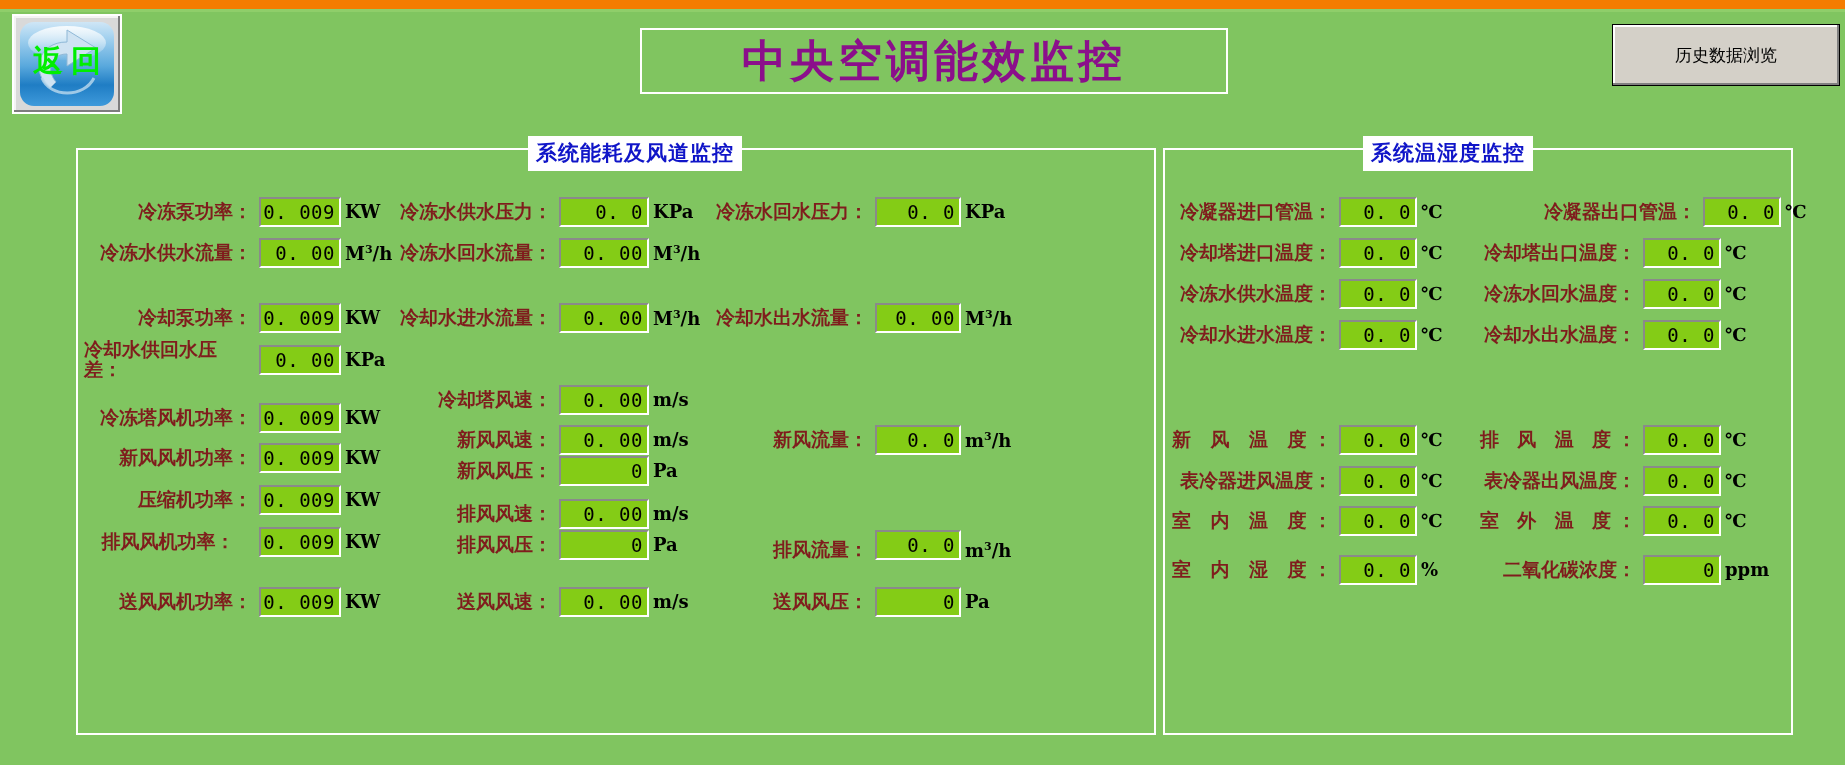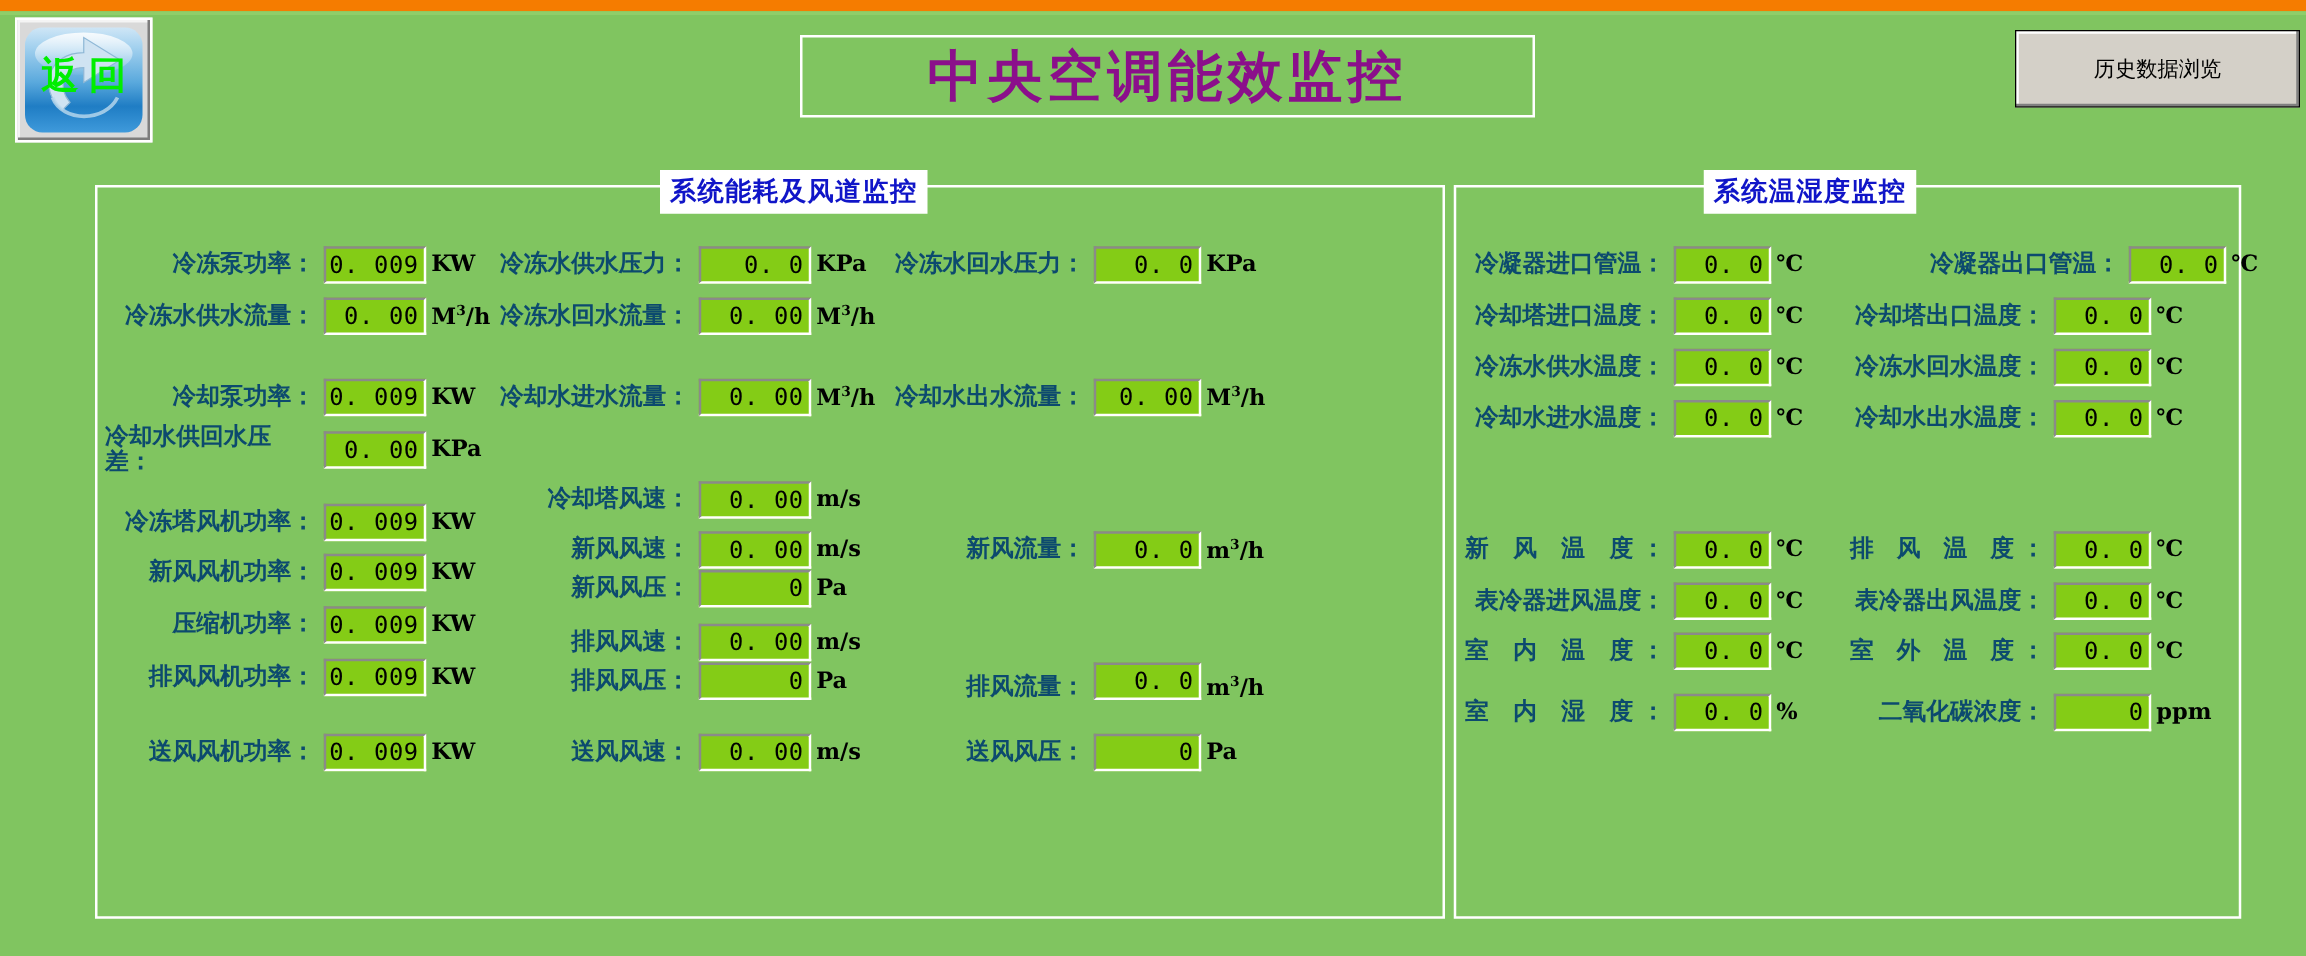--- a/index.html
+++ b/index.html
@@ -62,21 +62,21 @@
     position:absolute;background:#ffffff;color:#1015c8;
     font-family:"DejaVu Sans",sans-serif;font-weight:bold;font-size:21px;
     padding:3px 8px 4px 8px;white-space:nowrap;letter-spacing:1px;
   }
   #title-left{left:528px;top:136px;}
   #title-right{left:1363px;top:136px;}
 
   
   .fld{position:absolute;display:flex;align-items:center;}
   .lbl{
-    font-family:"DejaVu Serif",serif;font-weight:bold;font-size:19px;color:#0c4a6e;
+    font-family:"DejaVu Serif",serif;font-weight:bold;font-size:19px;color:#7f1d1d;
     text-align:right;white-space:nowrap;line-height:1.12;
   }
   .lbl.wrap{white-space:normal;text-align:left;}
   .lbl.just{text-align:justify;text-align-last:justify;white-space:normal;}
   .box{
     background:#84cc16;
     border-top:2px solid #8a8a8a;border-left:2px solid #8a8a8a;
     border-right:2px solid #ffffff;border-bottom:2px solid #ffffff;
     box-sizing:border-box;height:30px;
     font-family:"DejaVu Sans Mono",monospace;font-size:19px;color:#000;
@@ -154,21 +154,21 @@
       <div class="lbl" style="width: 168px;">新风风机功率：</div>
       <div class="box" style="width: 82px;">0. 009</div>
       <div class="unit">KW</div>
     </div>
     <div class="fld" style="left: 84px; top: 485px; width: 320px;">
       <div class="lbl" style="width: 168px;">压缩机功率：</div>
       <div class="box" style="width: 82px;">0. 009</div>
       <div class="unit">KW</div>
     </div>
     <div class="fld" style="left: 84px; top: 527px; width: 320px;">
-      <div class="lbl" style="width: 168px;">排风风机功率：</div>
+      <div class="lbl" style="width: 168px; text-align: center;">排风风机功率：</div>
       <div class="box" style="width: 82px;">0. 009</div>
       <div class="unit">KW</div>
     </div>
     <div class="fld" style="left: 84px; top: 587px; width: 320px;">
       <div class="lbl" style="width: 168px;">送风风机功率：</div>
       <div class="box" style="width: 82px;">0. 009</div>
       <div class="unit">KW</div>
     </div>
     <div class="fld" style="left: 380px; top: 197px; width: 332px;">
       <div class="lbl" style="width: 172px;">冷冻水供水压力：</div>

